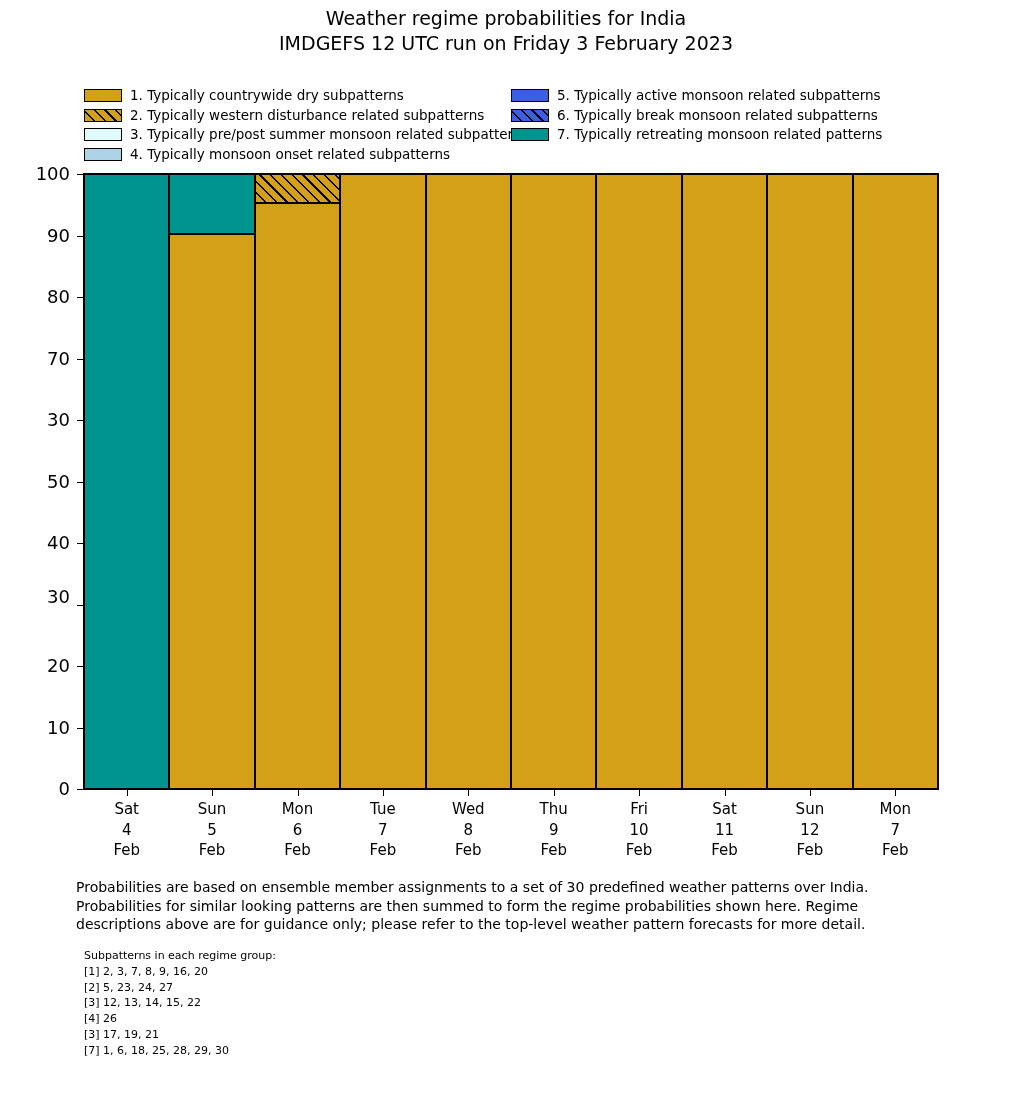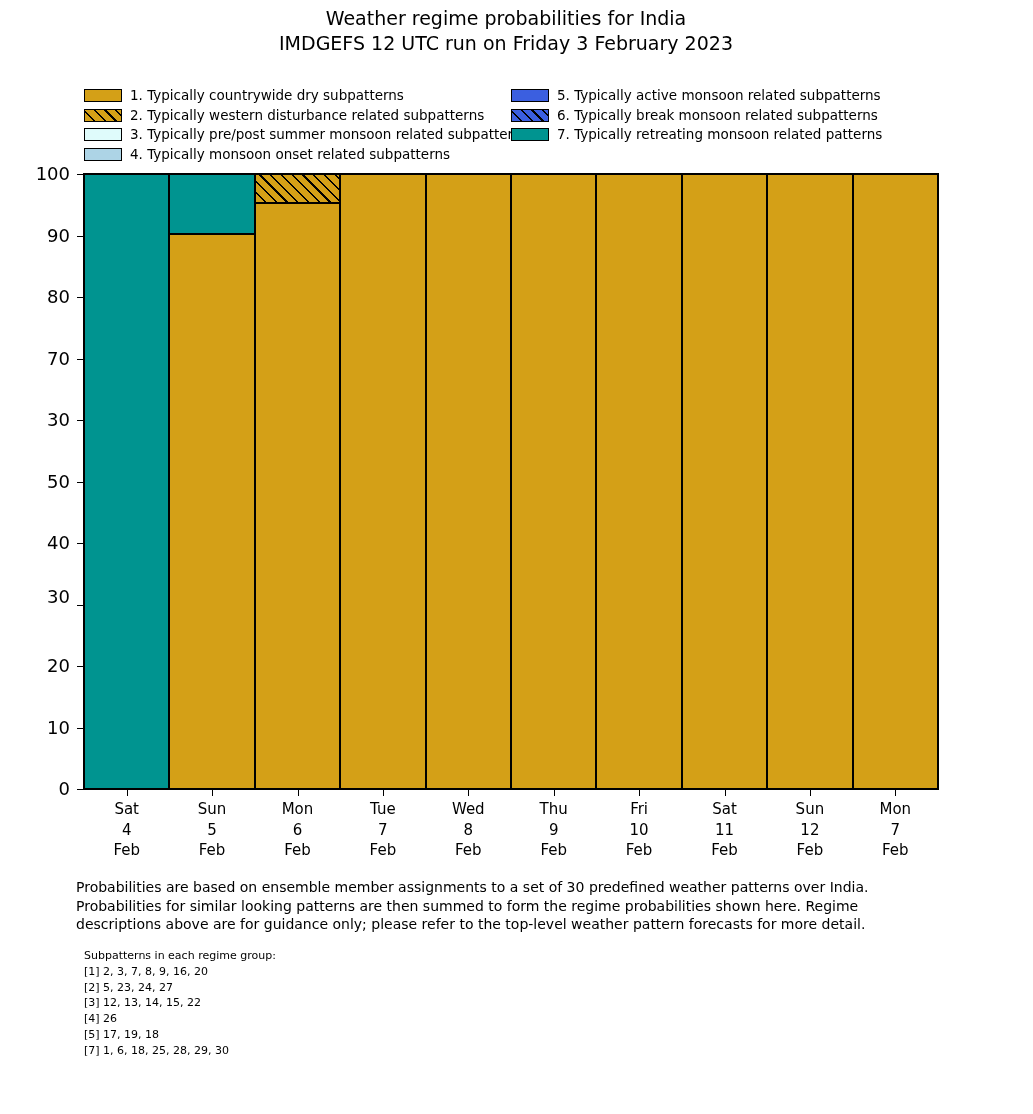--- a/index.html
+++ b/index.html
@@ -333,16 +333,16 @@
   <div class="fn-line">descriptions above are for guidance only; please refer to the top-level weather pattern forecasts for more detail.</div>
 </div>
 
 <div id="subpatterns">
   <div class="sp-line">Subpatterns in each regime group:</div>
   <div id="sp-list">
       <div class="sp-line">[1] 2, 3, 7, 8, 9, 16, 20</div>
       <div class="sp-line">[2] 5, 23, 24, 27</div>
       <div class="sp-line">[3] 12, 13, 14, 15, 22</div>
       <div class="sp-line">[4] 26</div>
-      <div class="sp-line">[5] 17, 19, 18</div>
+      <div class="sp-line">[3] 17, 19, 21</div>
       <div class="sp-line">[7] 1, 6, 18, 25, 28, 29, 30</div>
     </div>
 </div>
 
 </body></html>

